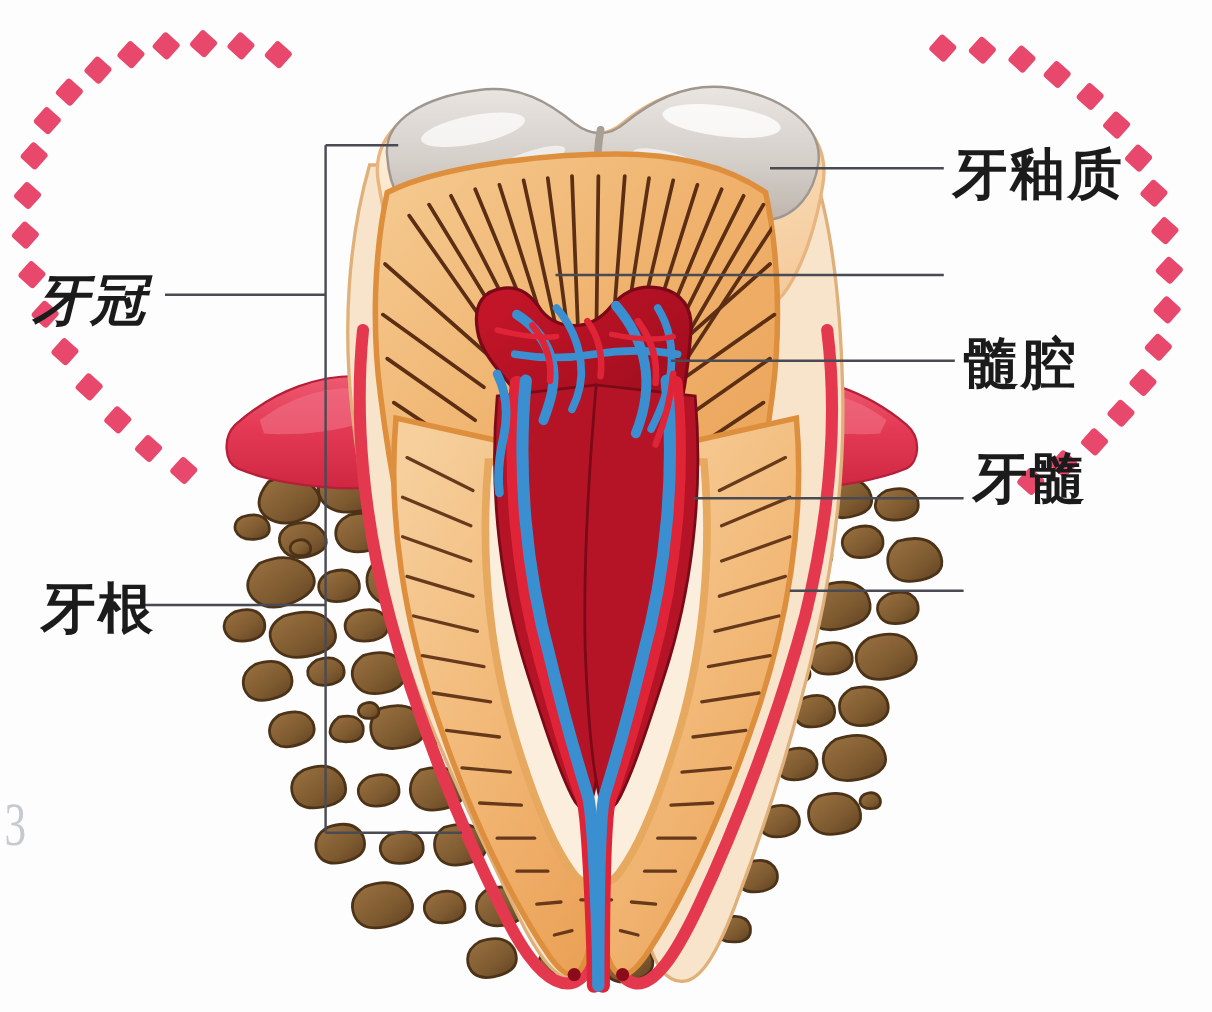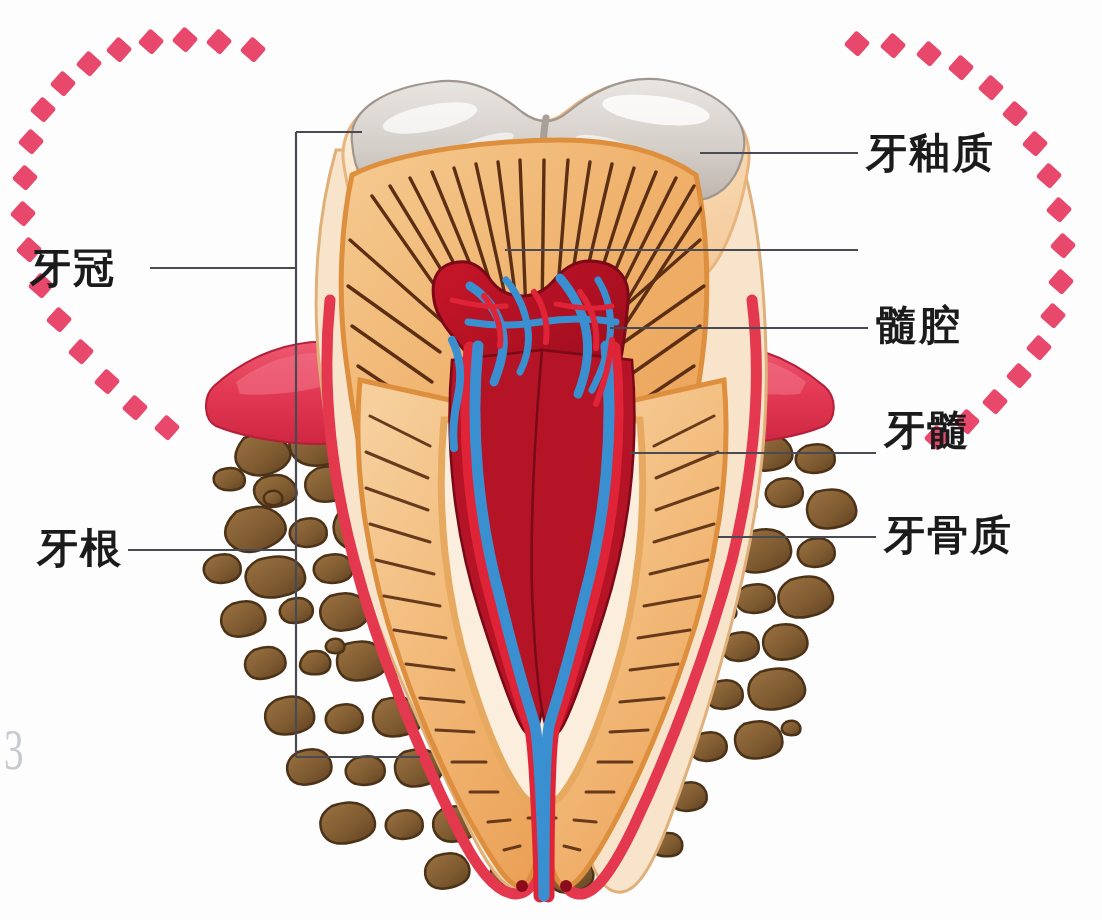--- a/index.html
+++ b/index.html
@@ -16,21 +16,21 @@
     overflow:hidden;
   }
   #artboard{
     position:absolute;
     inset:0;
     width:1102px;
     height:920px;
   }
   .label{
     position:absolute;
-    font-size:41px;
+    font-size:50px;
     font-weight:700;
     color:#1b1b1b;
     letter-spacing:2px;
     white-space:nowrap;
     line-height:1;
     font-family:"Liberation Sans","DejaVu Sans",sans-serif;
   }
   .label.right{ text-align:left; }
   .label.left{ text-align:left; }
   .watermark{
@@ -436,22 +436,21 @@
         <line x1="150" y1="268" x2="296" y2="268" stroke="#4a4a52" stroke-width="2.2"></line>
         <line x1="128" y1="550" x2="296" y2="550" stroke="#4a4a52" stroke-width="2.2"></line>
         <line x1="296" y1="132" x2="296" y2="355" stroke="#4a4a52" stroke-width="2.2"></line>
         <line x1="296" y1="132" x2="362" y2="132" stroke="#4a4a52" stroke-width="2.2"></line>
         <line x1="296" y1="355" x2="296" y2="757" stroke="#4a4a52" stroke-width="2.2"></line>
         <line x1="296" y1="757" x2="420" y2="757" stroke="#4a4a52" stroke-width="2.2"></line>
       </g>
 
   </svg>
 
-  <div class="label left" style="left:30px;  top:248px;">牙冠</div>
+  <div class="label left" style="left:30px;  top:248px;font-style:italic;">牙冠</div>
   <div class="label left" style="left:37px;  top:528px;">牙根</div>
 
   <div class="label right" style="left:866px; top:133px;">牙釉质</div>
   <div class="label right" style="left:876px; top:305px;text-align:right;">髓腔</div>
   <div class="label right" style="left:884px; top:410px;">牙髓</div>
-  <div class="label right" style="left:884px; top:515px;">牙骨质</div>
 
   <div class="watermark">3</div>
 </div>
 
 </body></html>

